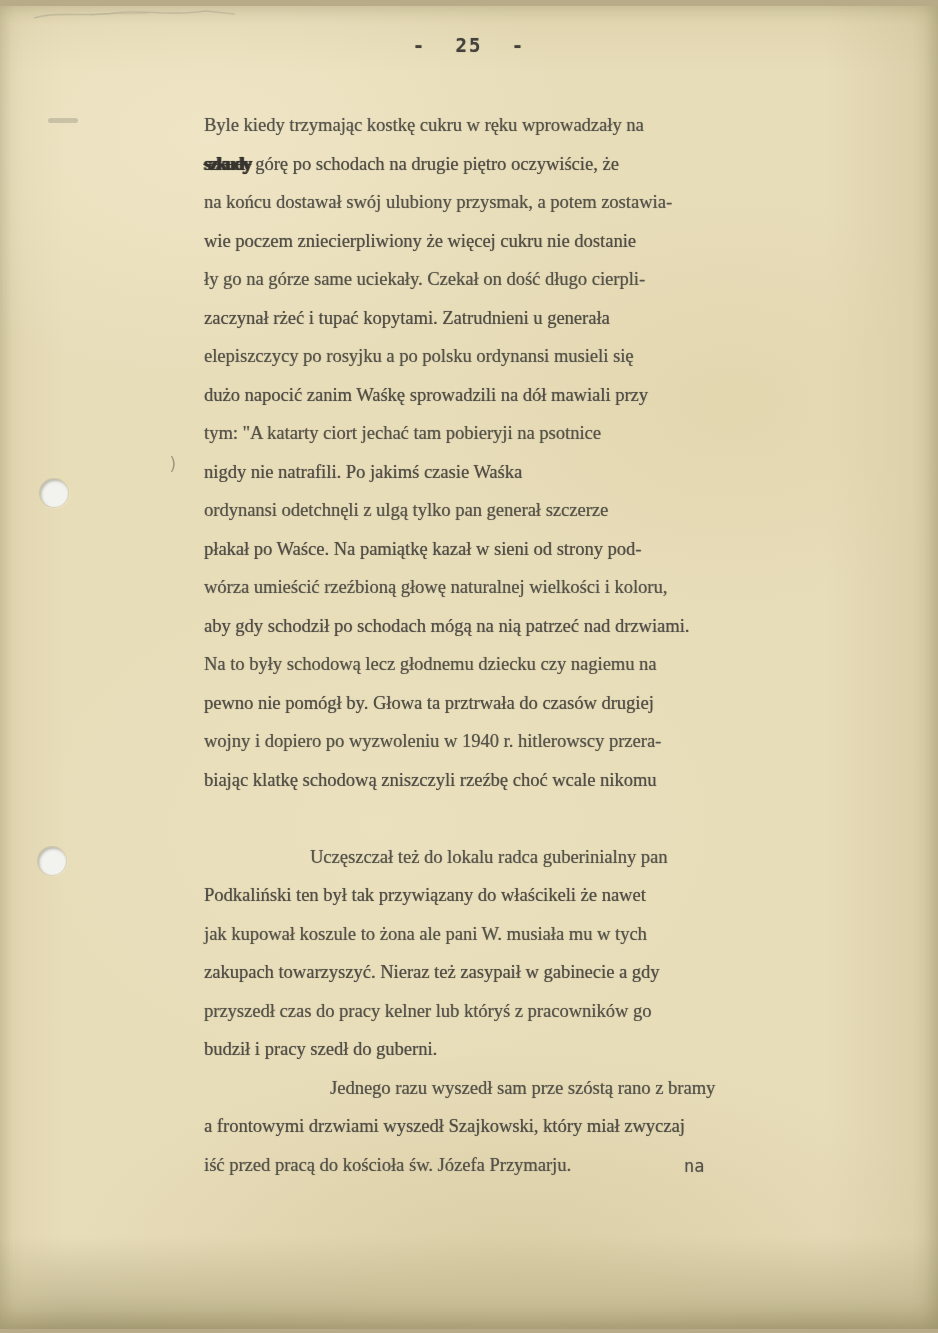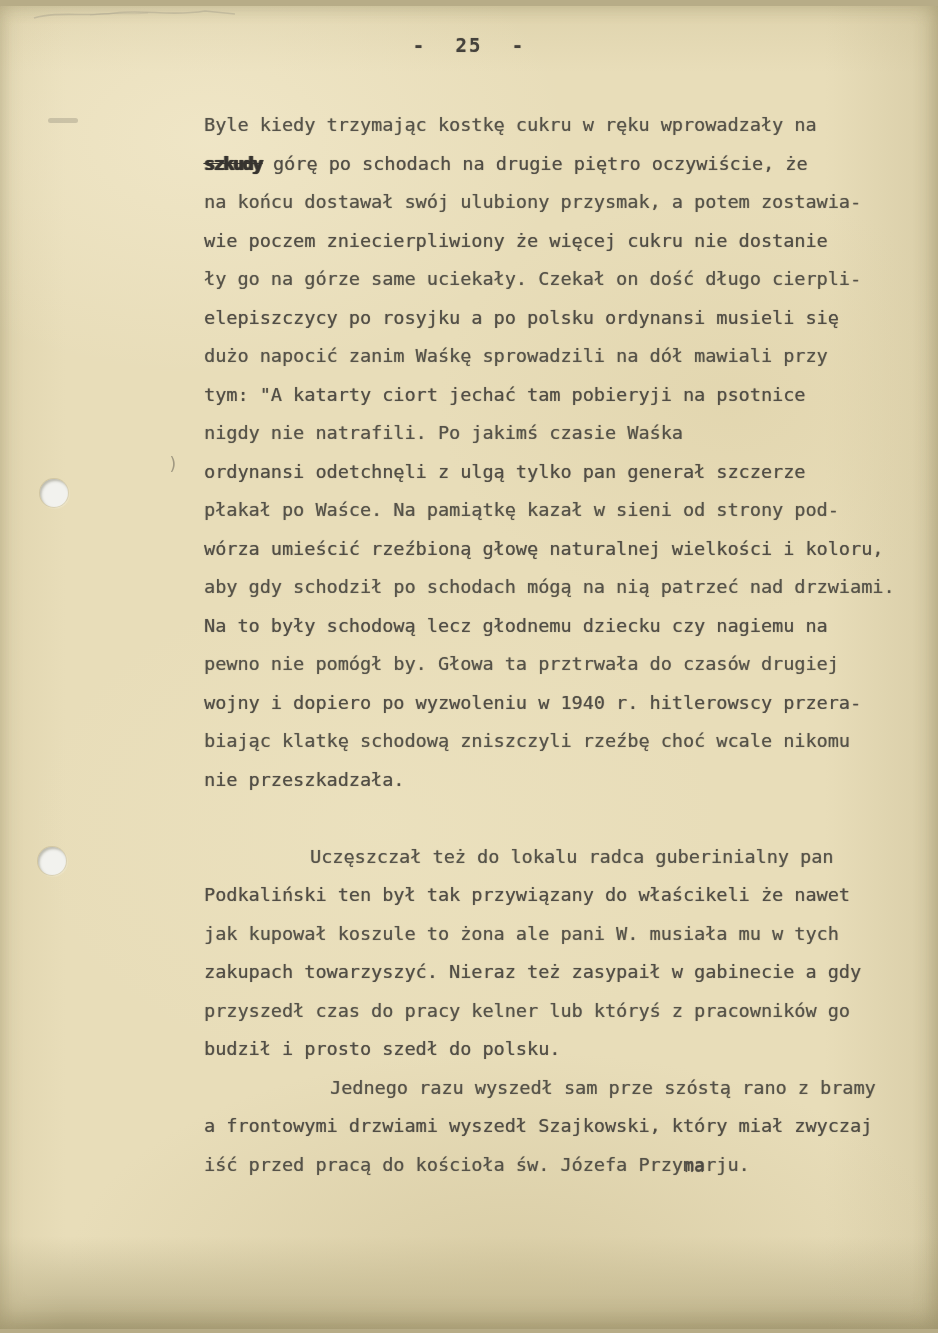--- a/index.html
+++ b/index.html
@@ -28,21 +28,21 @@
     text-align:center;
     font-size:19px;font-weight:bold;
     letter-spacing:2px;word-spacing:16px;
     color:#45423c;
     text-shadow:0 0 1px rgba(69,66,60,.55);
   }
   .textblock{
     position:absolute;left:204px;top:100px;width:706px;
     font-size:18.5px;
   }
-  .paragraph{margin:0;}
+  .paragraph{margin:0;font-family:Liberation Serif, serif;}
   .text-line{
     height:38.5px;line-height:38.5px;
     white-space:pre;
     color:rgba(74,71,64,.88);
     text-shadow:0 0 1px rgba(74,71,64,.5), 0.4px 0 0 rgba(74,71,64,.35);
   }
   .text-line:nth-child(odd){color:rgba(74,71,64,.8);}
   .strike-word{
     font-weight:bold;
     letter-spacing:-1.5px;
@@ -90,41 +90,41 @@
 
   <div class="stray-mark">)</div>
 
   <div class="textblock">
       <div class="paragraph">
         <div class="text-line">Byle kiedy trzymając kostkę cukru w ręku wprowadzały na</div>
         <div class="text-line"><span class="strike-word">szkudy</span> górę po schodach na drugie piętro oczywiście, że</div>
         <div class="text-line">na końcu dostawał swój ulubiony przysmak, a potem zostawia-</div>
         <div class="text-line">wie poczem zniecierpliwiony że więcej cukru nie dostanie</div>
         <div class="text-line">ły go na górze same uciekały. Czekał on dość długo cierpli-</div>
+        <div class="text-line">zaczynał rżeć i tupać kopytami. Zatrudnieni u generała</div>
         <div class="text-line">elepiszczycy po rosyjku a po polsku ordynansi musieli się</div>
         <div class="text-line">dużo napocić zanim Waśkę sprowadzili na dół mawiali przy</div>
         <div class="text-line">tym: "A katarty ciort jechać tam pobieryji na psotnice</div>
         <div class="text-line">nigdy nie natrafili. Po jakimś czasie Waśka</div>
         <div class="text-line">ordynansi odetchnęli z ulgą tylko pan generał szczerze</div>
         <div class="text-line">płakał po Waśce. Na pamiątkę kazał w sieni od strony pod-</div>
         <div class="text-line">wórza umieścić rzeźbioną głowę naturalnej wielkości i koloru,</div>
         <div class="text-line">aby gdy schodził po schodach mógą na nią patrzeć nad drzwiami.</div>
         <div class="text-line">Na to były schodową lecz głodnemu dziecku czy nagiemu na</div>
         <div class="text-line">pewno nie pomógł by. Głowa ta prztrwała do czasów drugiej</div>
         <div class="text-line">wojny i dopiero po wyzwoleniu w 1940 r. hitlerowscy przera-</div>
         <div class="text-line">biając klatkę schodową zniszczyli rzeźbę choć wcale nikomu</div>
-        <div class="text-line">nie przeszkadzała.</div>
       </div>
       <div class="paragraph" style="margin-top: 38.5px;">
         <div class="text-line" style="padding-left: 106px;">Uczęszczał też do lokalu radca guberinialny pan</div>
         <div class="text-line">Podkaliński ten był tak przywiązany do właścikeli że nawet</div>
         <div class="text-line">jak kupował koszule to żona ale pani W. musiała mu w tych</div>
         <div class="text-line">zakupach towarzyszyć. Nieraz też zasypaił w gabinecie a gdy</div>
         <div class="text-line">przyszedł czas do pracy kelner lub któryś z pracowników go</div>
-        <div class="text-line">budził i prosto szedł do polsku.</div>
+        <div class="text-line">budził i pracy szedł do guberni.</div>
       </div>
       <div class="paragraph">
         <div class="text-line" style="padding-left: 126px;">Jednego razu wyszedł sam prze szóstą rano z bramy</div>
         <div class="text-line">a frontowymi drzwiami wyszedł Szajkowski, który miał zwyczaj</div>
         <div class="text-line">iść przed pracą do kościoła św. Józefa Przymarju.</div>
       </div>
     </div>
 
   <div class="interline-insert">na</div>
 

